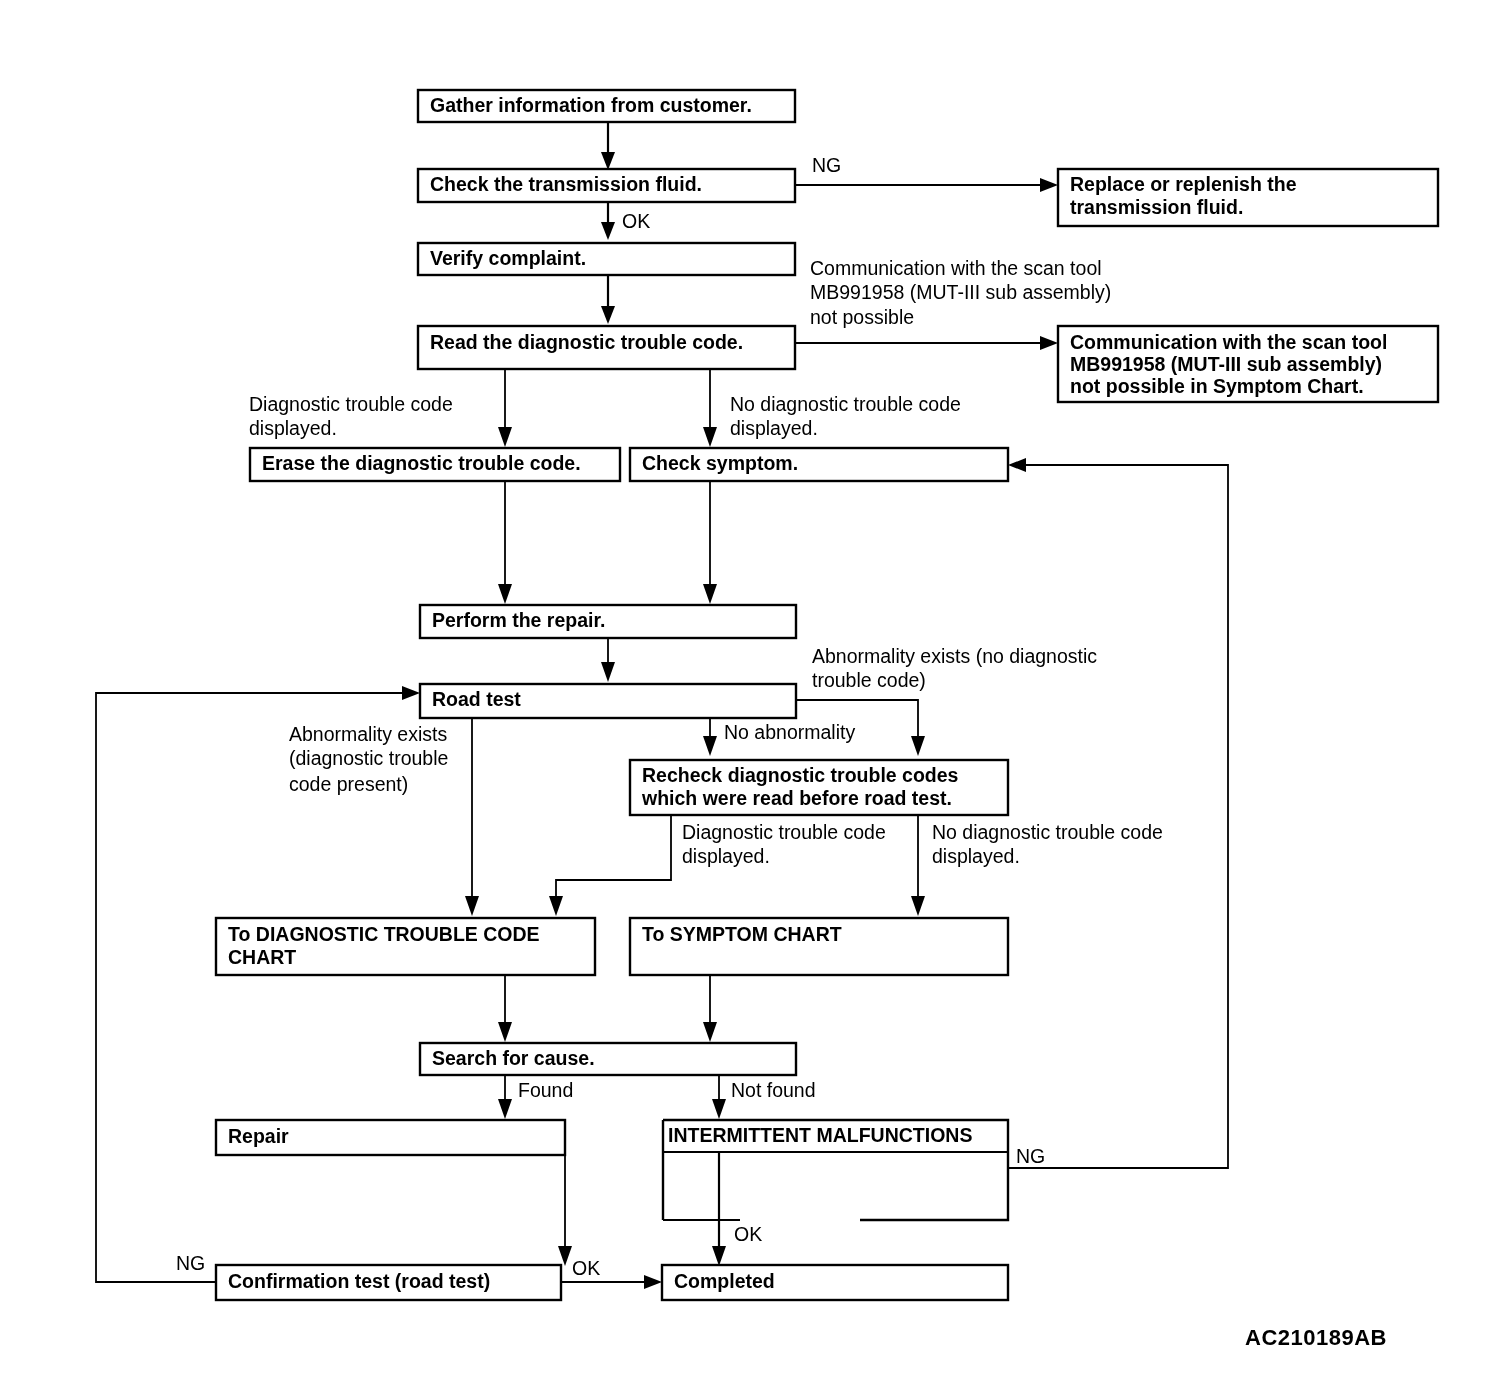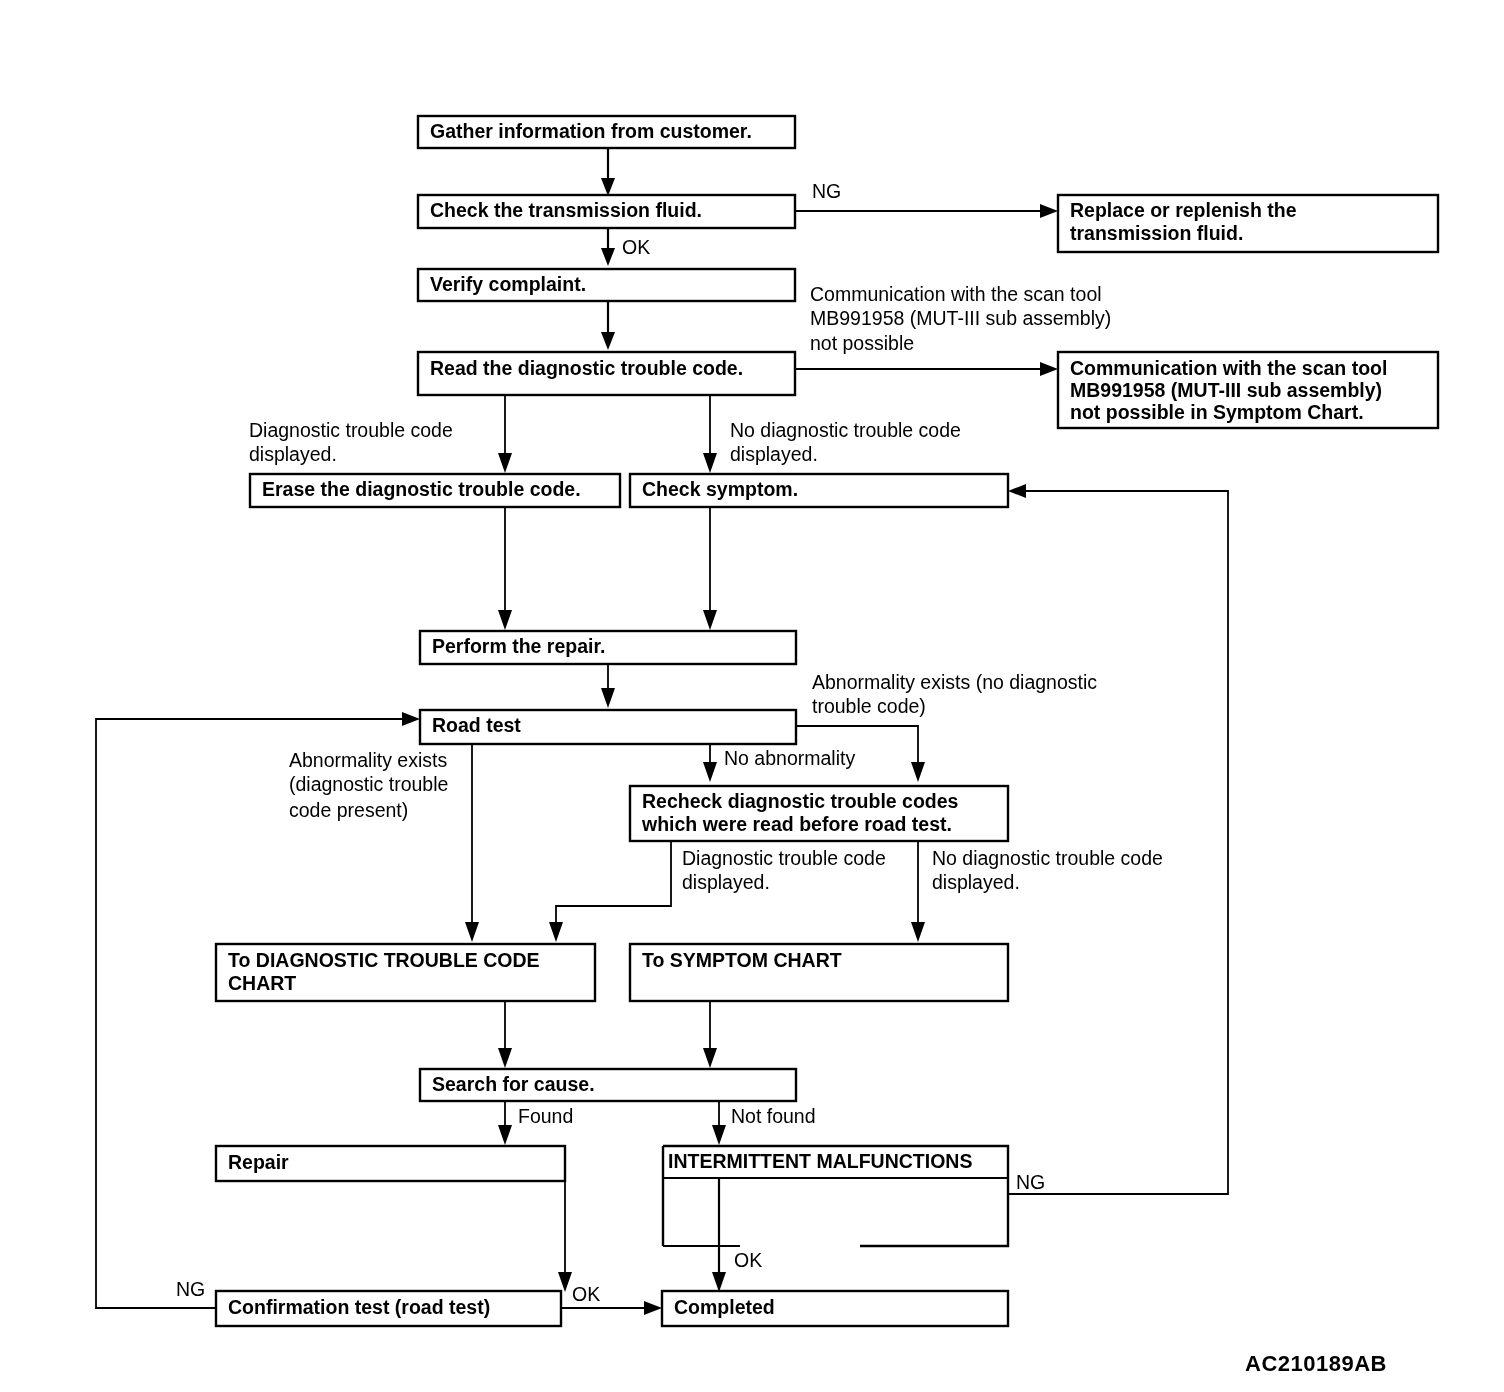--- a/index.html
+++ b/index.html
@@ -11,21 +11,20 @@
     width: 1504px;
     height: 1392px;
     font-family: "Liberation Sans", sans-serif;
     color: #000000;
     overflow: hidden;
   }
   #diagram-root {
     position: relative;
     width: 1504px;
     height: 1068px;
-    margin-top: 26px;
   }
   svg.flow {
     position: absolute;
     left: 0;
     top: 0;
     width: 1504px;
     height: 1392px;
   }
   .box-rect {
     fill: #ffffff;

